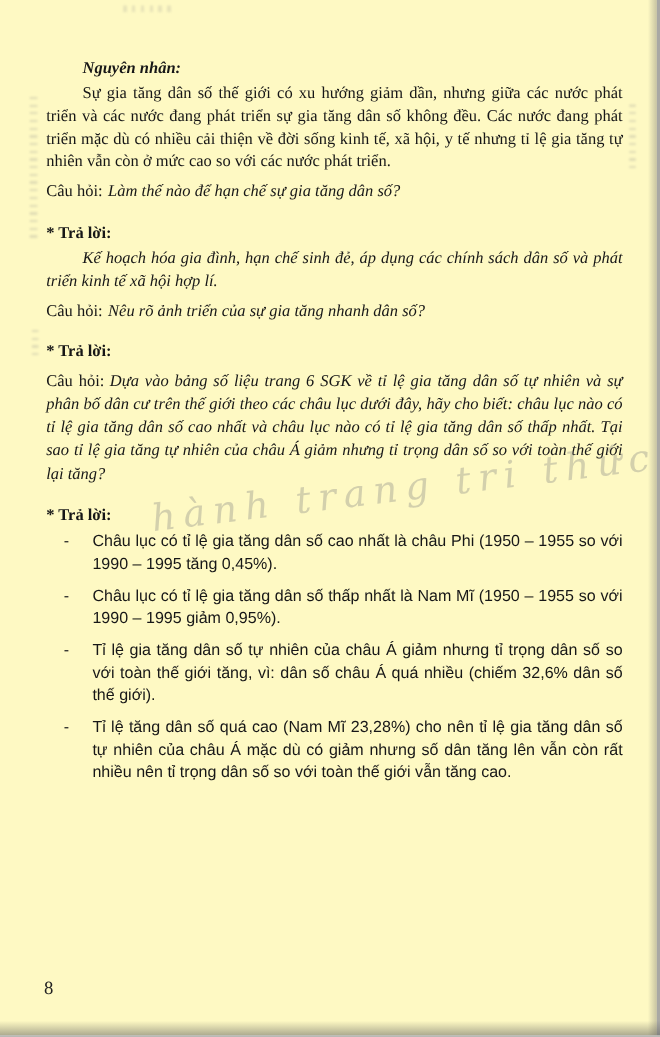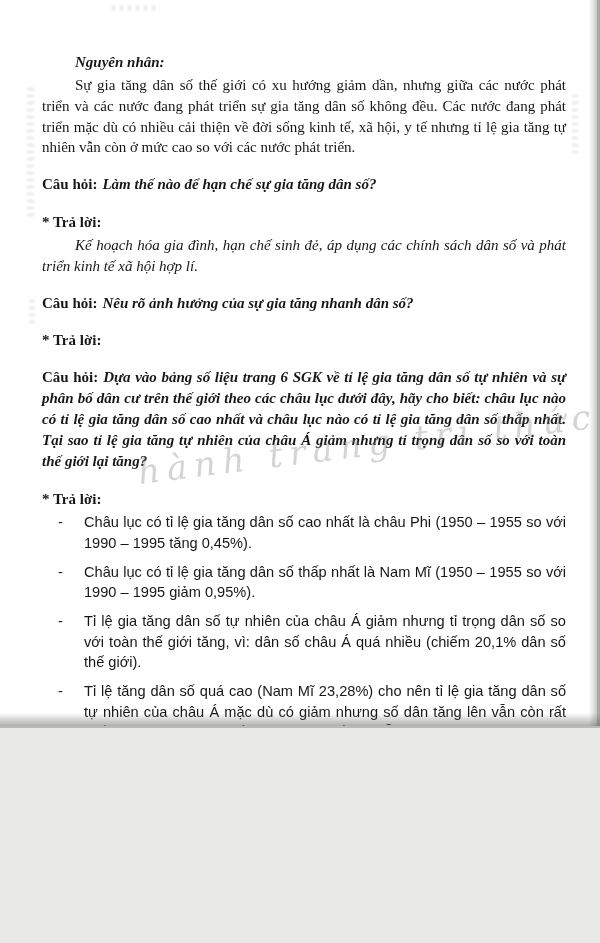--- a/index.html
+++ b/index.html
@@ -1,33 +1,33 @@
 <!DOCTYPE html>
 <html><head>
 <meta charset="utf-8">
 <style>
   * { margin:0; padding:0; box-sizing:border-box; }
   html,body { width:600px; height:943px; background:#e9e9e7; }
   body { font-family:"Liberation Serif", serif; }
 
   .page {
-    position:absolute; left:0; top:0; width:600px; height:728px;
-    background:#ffffff; overflow:hidden;padding-left:14px;
+    position:absolute; left:0; top:0; width:600px; height:943px;
+    background:#fef9c3; overflow:hidden;padding-left:14px;
   }
 
   .content {
     position:absolute; left:42px; top:52px; width:524px;
     color:#171717; font-size:15px; line-height:1.39;
     text-align:justify;
   }
 
   .subh { font-style:italic; font-weight:600; text-indent:2.2em; margin-bottom:2px; }
   .para { text-indent:2.2em; margin-bottom:3px; }
 
-  .question { font-weight:bold; margin-top:16px; margin-bottom:2px; }
+  .question { font-weight:normal; margin-top:6px; margin-bottom:2px; }
   .question .qlabel { font-style:normal; margin-right:5px; }
   .question .qtext  { font-style:italic; }
 
   .tl { font-weight:bold; margin-top:17px; margin-bottom:2px; }
   .answer { text-indent:2.2em; margin-bottom:3px;font-style:italic; }
 
   .bullets { margin-top:3px; font-family:"Liberation Sans", sans-serif; font-size:14.6px; }
   .bullet { display:flex; margin:0 0 9px 16px; }
   .bullet .dash { flex:0 0 26px; color:#222; }
   .bullet .btext { flex:1; text-align:justify; }
@@ -85,38 +85,38 @@
   <div class="content">
 
     <p class="subh">Nguyên nhân:</p>
 
     <p class="para">Sự gia tăng dân số thế giới có xu hướng giảm dần, nhưng giữa các nước phát triển và các nước đang phát triển sự gia tăng dân số không đều. Các nước đang phát triển mặc dù có nhiều cải thiện về đời sống kinh tế, xã hội, y tế nhưng tỉ lệ gia tăng tự nhiên vẫn còn ở mức cao so với các nước phát triển.</p>
 
     <p class="question"><span class="qlabel">Câu hỏi:</span><span class="qtext">Làm thế nào để hạn chế sự gia tăng dân số?</span></p>
     <p class="tl">* Trả lời:</p>
     <p class="answer">Kế hoạch hóa gia đình, hạn chế sinh đẻ, áp dụng các chính sách dân số và phát triển kinh tế xã hội hợp lí.</p>
 
-    <p class="question"><span class="qlabel">Câu hỏi:</span><span class="qtext">Nêu rõ ảnh hưởng của sự gia tăng nhanh dân số?</span></p>
+    <p class="question"><span class="qlabel">Câu hỏi:</span><span class="qtext">Nêu rõ ảnh triển của sự gia tăng nhanh dân số?</span></p>
     <p class="tl">* Trả lời:</p>
 
     <p class="question"><span class="qlabel">Câu hỏi:</span><span class="qtext">Dựa vào bảng số liệu trang 6 SGK về tỉ lệ gia tăng dân số tự nhiên và sự phân bố dân cư trên thế giới theo các châu lục dưới đây, hãy cho biết: châu lục nào có tỉ lệ gia tăng dân số cao nhất và châu lục nào có tỉ lệ gia tăng dân số thấp nhất. Tại sao tỉ lệ gia tăng tự nhiên của châu Á giảm nhưng tỉ trọng dân số so với toàn thế giới lại tăng?</span></p>
     <p class="tl">* Trả lời:</p>
 
     <div class="bullets">
       <div class="bullet">
         <span class="dash">-</span>
         <span class="btext">Châu lục có tỉ lệ gia tăng dân số cao nhất là châu Phi (1950 – 1955 so với 1990 – 1995 tăng 0,45%).</span>
       </div>
       <div class="bullet">
         <span class="dash">-</span>
         <span class="btext">Châu lục có tỉ lệ gia tăng dân số thấp nhất là Nam Mĩ (1950 – 1955 so với 1990 – 1995 giảm 0,95%).</span>
       </div>
       <div class="bullet">
         <span class="dash">-</span>
-        <span class="btext">Tỉ lệ gia tăng dân số tự nhiên của châu Á giảm nhưng tỉ trọng dân số so với toàn thế giới tăng, vì: dân số châu Á quá nhiều (chiếm 20,1% dân số thế giới).</span>
+        <span class="btext">Tỉ lệ gia tăng dân số tự nhiên của châu Á giảm nhưng tỉ trọng dân số so với toàn thế giới tăng, vì: dân số châu Á quá nhiều (chiếm 32,6% dân số thế giới).</span>
       </div>
       <div class="bullet">
         <span class="dash">-</span>
         <span class="btext">Tỉ lệ tăng dân số quá cao (Nam Mĩ 23,28%) cho nên tỉ lệ gia tăng dân số tự nhiên của châu Á mặc dù có giảm nhưng số dân tăng lên vẫn còn rất nhiều nên tỉ trọng dân số so với toàn thế giới vẫn tăng cao.</span>
       </div>
     </div>
 
   </div>
 
   <div class="wm-slogan">hành trang tri thức</div>

